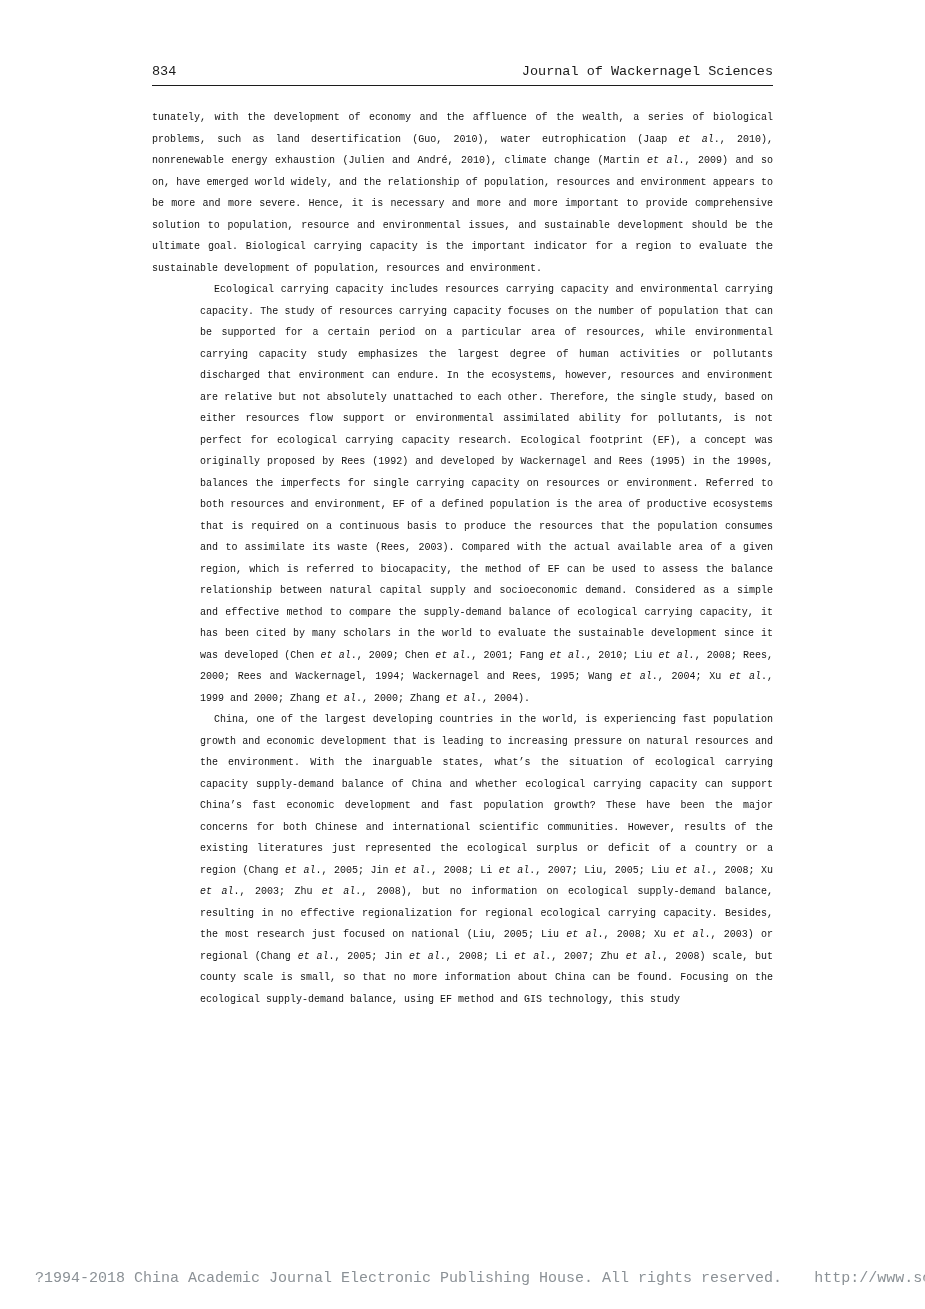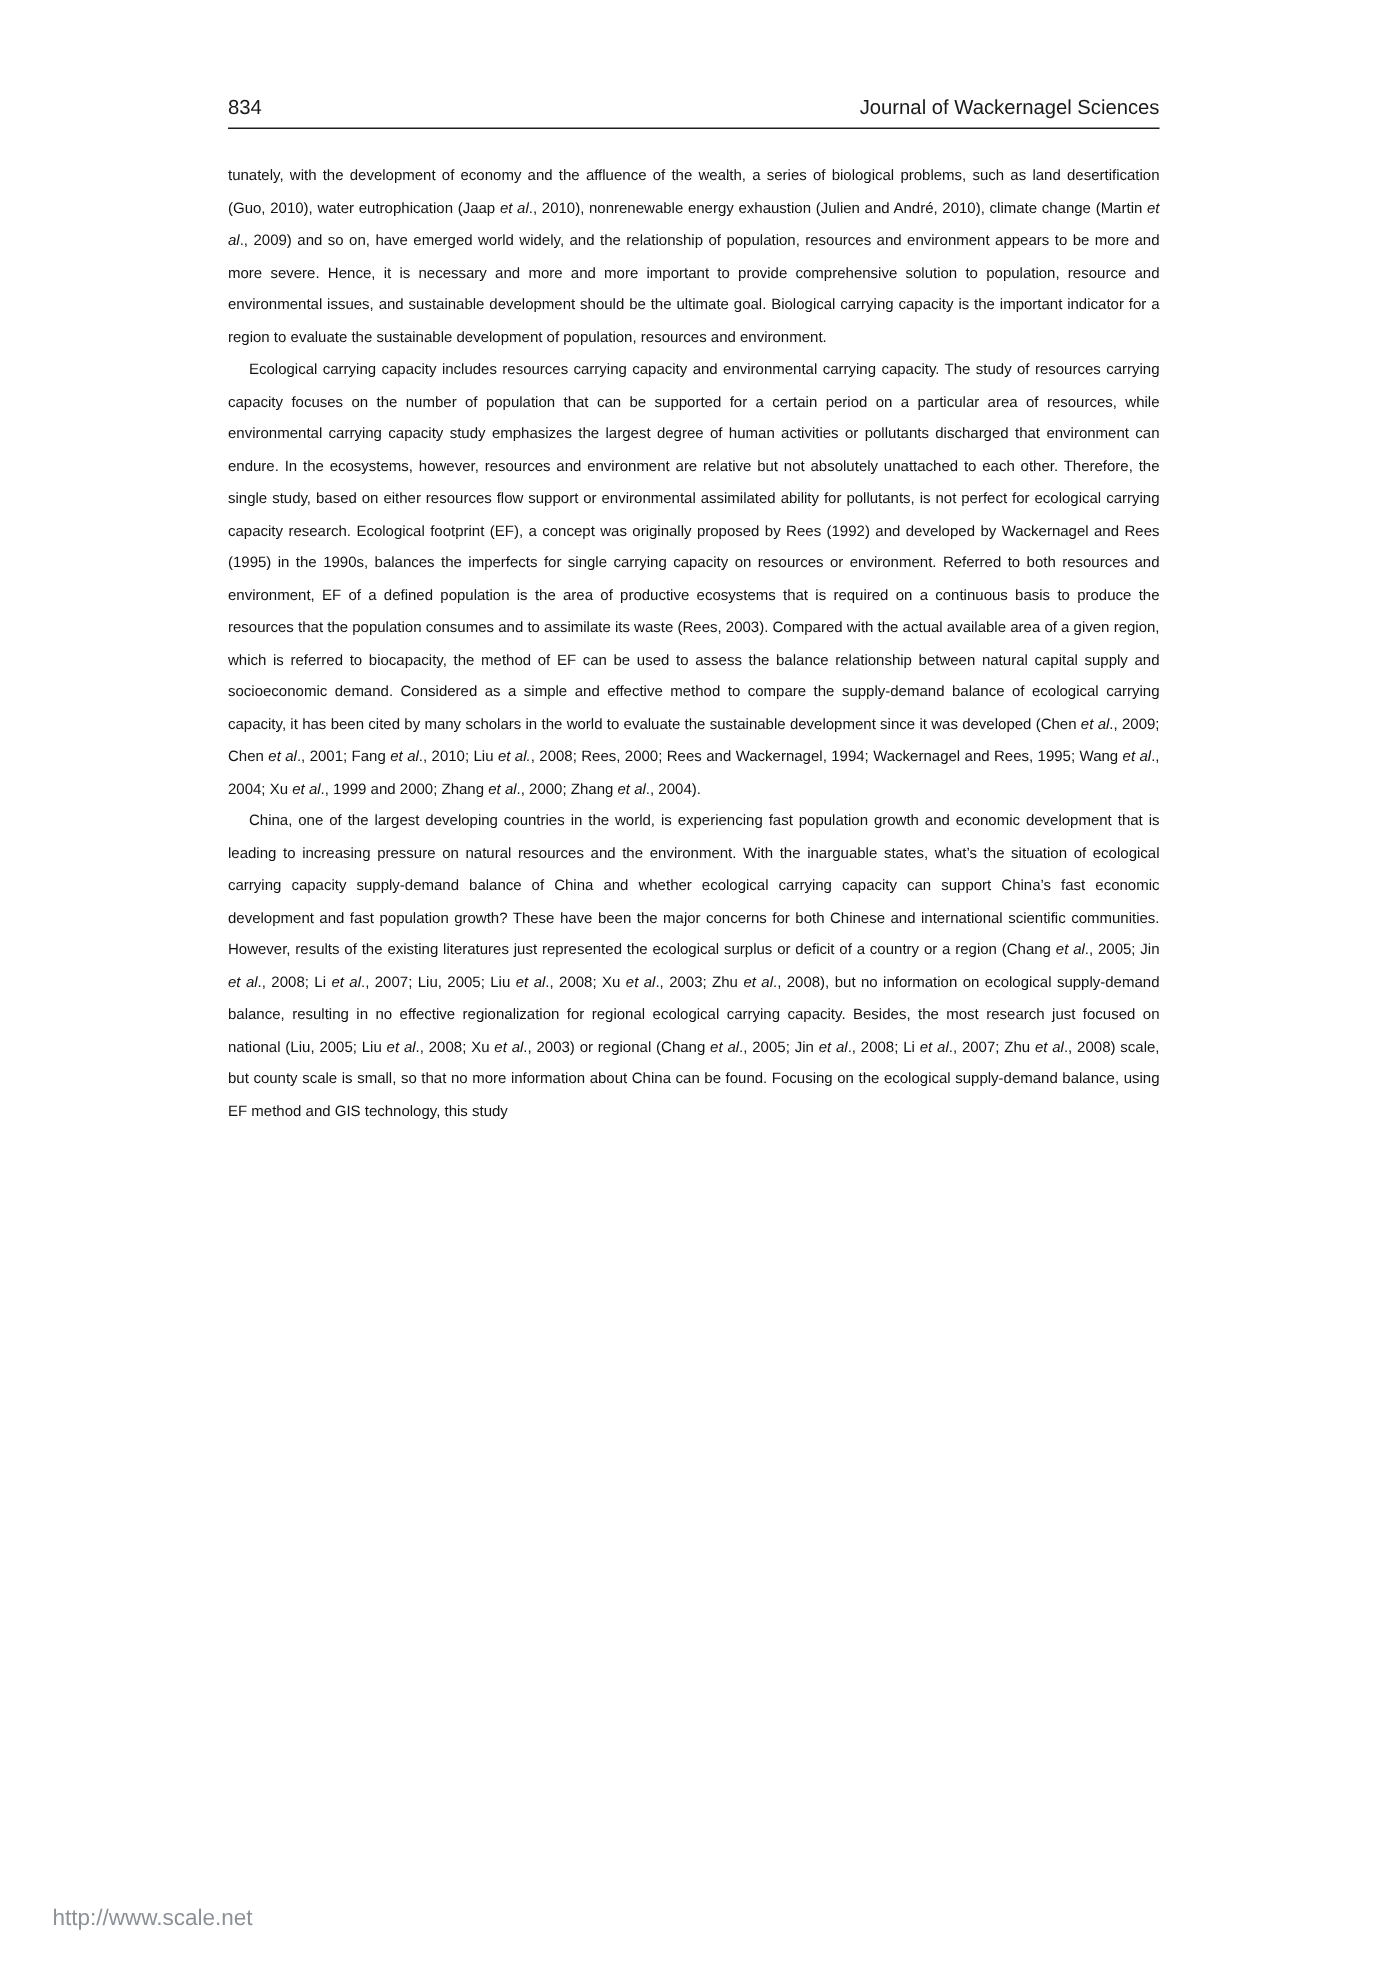--- a/index.html
+++ b/index.html
@@ -5,21 +5,21 @@
   html, body {
     margin: 0;
     padding: 0;
     background: #ffffff;
   }
   .page {
     position: relative;
     width: 925px;
     height: 1309px;
     background: #ffffff;
-    font-family: Liberation Sans, sans-serif;
+    font-family: Liberation Mono, monospace;
     color: #000000;
     overflow: hidden;
     border-radius: 32px;
   }
   .content {
     position: absolute;
     left: 152px;
     top: 64px;
     width: 621px;
   }
@@ -40,20 +40,21 @@
     line-height: 21.5px;
     text-align: justify;
     color: #111111;
   }
   .para {
     margin: 0;
     padding: 0;
   }
   .para.indent {
     text-indent: 14px;
+    margin-left: 48px;
   }
   .it {
     font-style: italic;
   }
   .footer {
     position: absolute;
     left: 35px;
     bottom: 22px;
     display: flex;
     gap: 32px;
@@ -77,15 +78,16 @@
 
     <div class="body-text">
       <p class="para"><span>tunately, with the development of economy and the affluence of the wealth, a series of biological problems, such as land desertification (Guo, 2010), water eutrophication (Jaap </span><span class="it">et al</span><span>., 2010), nonrenewable energy exhaustion (Julien and André, 2010), climate change (Martin </span><span class="it">et al</span><span>., 2009) and so on, have emerged world widely, and the relationship of population, resources and environment appears to be more and more severe. Hence, it is necessary and more and more important to provide comprehensive solution to population, resource and environmental issues, and sustainable development should be the ultimate goal. Biological carrying capacity is the important indicator for a region to evaluate the sustainable development of population, resources and environment.</span></p>
       <p class="para indent"><span>Ecological carrying capacity includes resources carrying capacity and environmental carrying capacity. The study of resources carrying capacity focuses on the number of population that can be supported for a certain period on a particular area of resources, while environmental carrying capacity study emphasizes the largest degree of human activities or pollutants discharged that environment can endure. In the ecosystems, however, resources and environment are relative but not absolutely unattached to each other. Therefore, the single study, based on either resources flow support or environmental assimilated ability for pollutants, is not perfect for ecological carrying capacity research. Ecological footprint (EF), a concept was originally proposed by Rees (1992) and developed by Wackernagel and Rees (1995) in the 1990s, balances the imperfects for single carrying capacity on resources or environment. Referred to both resources and environment, EF of a defined population is the area of productive ecosystems that is required on a continuous basis to produce the resources that the population consumes and to assimilate its waste (Rees, 2003). Compared with the actual available area of a given region, which is referred to biocapacity, the method of EF can be used to assess the balance relationship between natural capital supply and socioeconomic demand. Considered as a simple and effective method to compare the supply-demand balance of ecological carrying capacity, it has been cited by many scholars in the world to evaluate the sustainable development since it was developed (Chen </span><span class="it">et al</span><span>., 2009; Chen </span><span class="it">et al</span><span>., 2001; Fang </span><span class="it">et al</span><span>., 2010; Liu </span><span class="it">et al.</span><span>, 2008; Rees, 2000; Rees and Wackernagel, 1994; Wackernagel and Rees, 1995; Wang </span><span class="it">et al</span><span>., 2004; Xu </span><span class="it">et al</span><span>., 1999 and 2000; Zhang </span><span class="it">et al</span><span>., 2000; Zhang </span><span class="it">et al</span><span>., 2004).</span></p>
       <p class="para indent"><span>China, one of the largest developing countries in the world, is experiencing fast population growth and economic development that is leading to increasing pressure on natural resources and the environment. With the inarguable states, what’s the situation of ecological carrying capacity supply-demand balance of China and whether ecological carrying capacity can support China’s fast economic development and fast population growth? These have been the major concerns for both Chinese and international scientific communities. However, results of the existing literatures just represented the ecological surplus or deficit of a country or a region (Chang </span><span class="it">et al</span><span>., 2005; Jin </span><span class="it">et al</span><span>., 2008; Li </span><span class="it">et al</span><span>., 2007; Liu, 2005; Liu </span><span class="it">et al</span><span>., 2008; Xu </span><span class="it">et al</span><span>., 2003; Zhu </span><span class="it">et al</span><span>., 2008), but no information on ecological supply-demand balance, resulting in no effective regionalization for regional ecological carrying capacity. Besides, the most research just focused on national (Liu, 2005; Liu </span><span class="it">et al</span><span>., 2008; Xu </span><span class="it">et al</span><span>., 2003) or regional (Chang </span><span class="it">et al</span><span>., 2005; Jin </span><span class="it">et al</span><span>., 2008; Li </span><span class="it">et al</span><span>., 2007; Zhu </span><span class="it">et al</span><span>., 2008) scale, but county scale is small, so that no more information about China can be found. Focusing on the ecological supply-demand balance, using EF method and GIS technology, this study</span></p>
     </div>
 
   </div>
 
   <div class="footer">
+    <span>?1994-2018 China Academic Journal Electronic Publishing House. All rights reserved.</span>
     <span>http://www.scale.net</span>
   </div>
 </div>
 
 </body></html>

